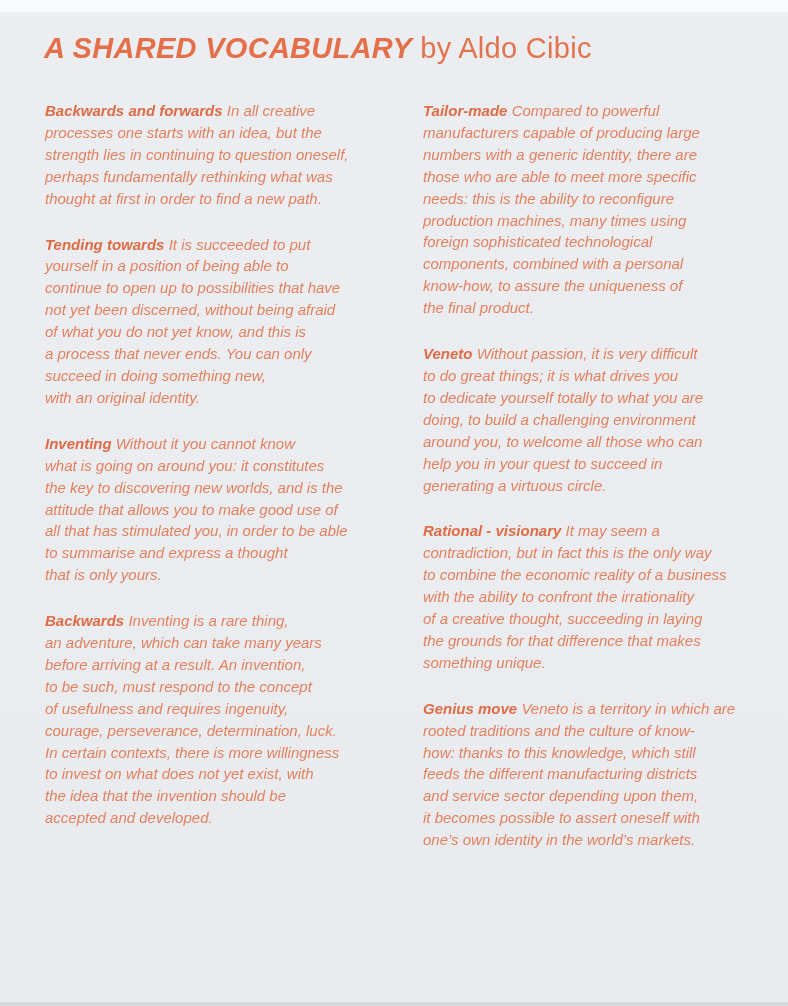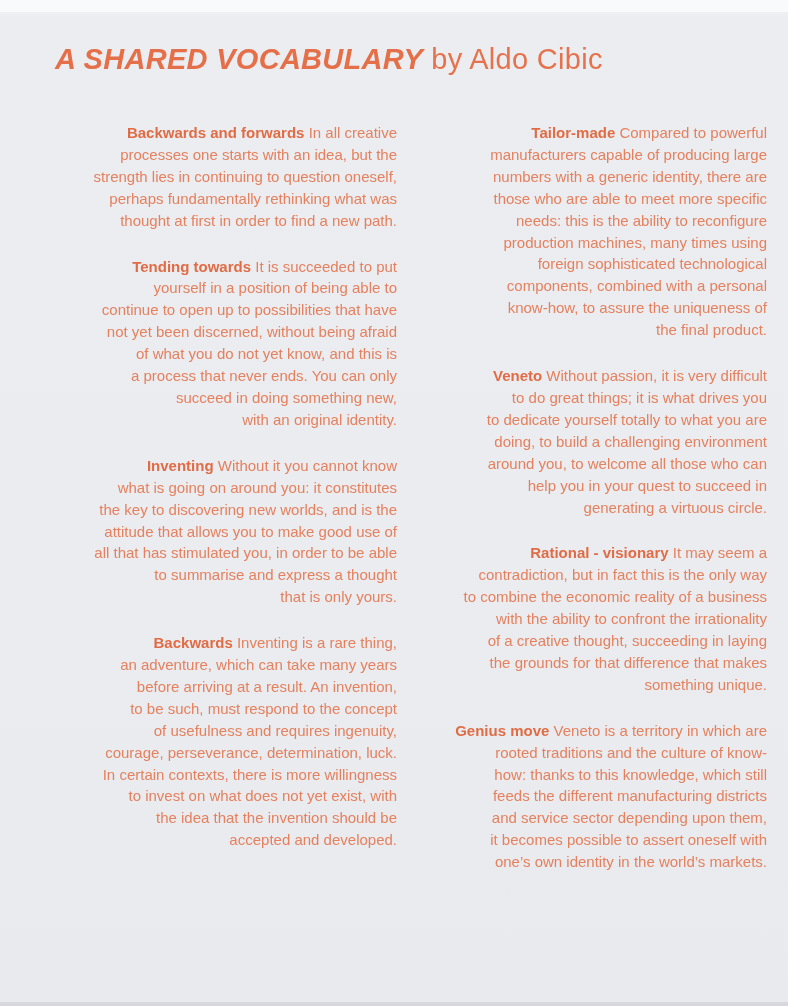--- a/index.html
+++ b/index.html
@@ -26,21 +26,21 @@
   }
   
   .page::after {
     content: "";
     position: absolute;
     left: 0; bottom: 0;
     width: 100%; height: 4px;
     background: #d7d8dd;
   }
   .page-title {
-    margin: 11px;
+    margin: 0;
     padding: 30px 8px 0 44px;
     font-size: 29px;
     line-height: 36px;
     letter-spacing: 0.3px;
     white-space: nowrap;
   }
   .title-main {
     font-style: italic;
     font-weight: bold;
     color: #e46f48;
@@ -56,24 +56,24 @@
     padding: 34px 0 0 45px;
     gap: 26px;
   }
   .col {
     display: block;
   }
   .col-left  { width: 352px; }
   .col-right { width: 344px; }
   .entry {
     margin: 0 0 24px 0;
+    font-style: italic;
     font-size: 15px;
     line-height: 21.9px;
     color: #e4815e;
-    text-align: right;
   }
   .entry .term {
     font-weight: bold;
     color: #e06c45;
   }
   .entry .body {
     white-space: pre-line;
   }
 </style>
 </head>

